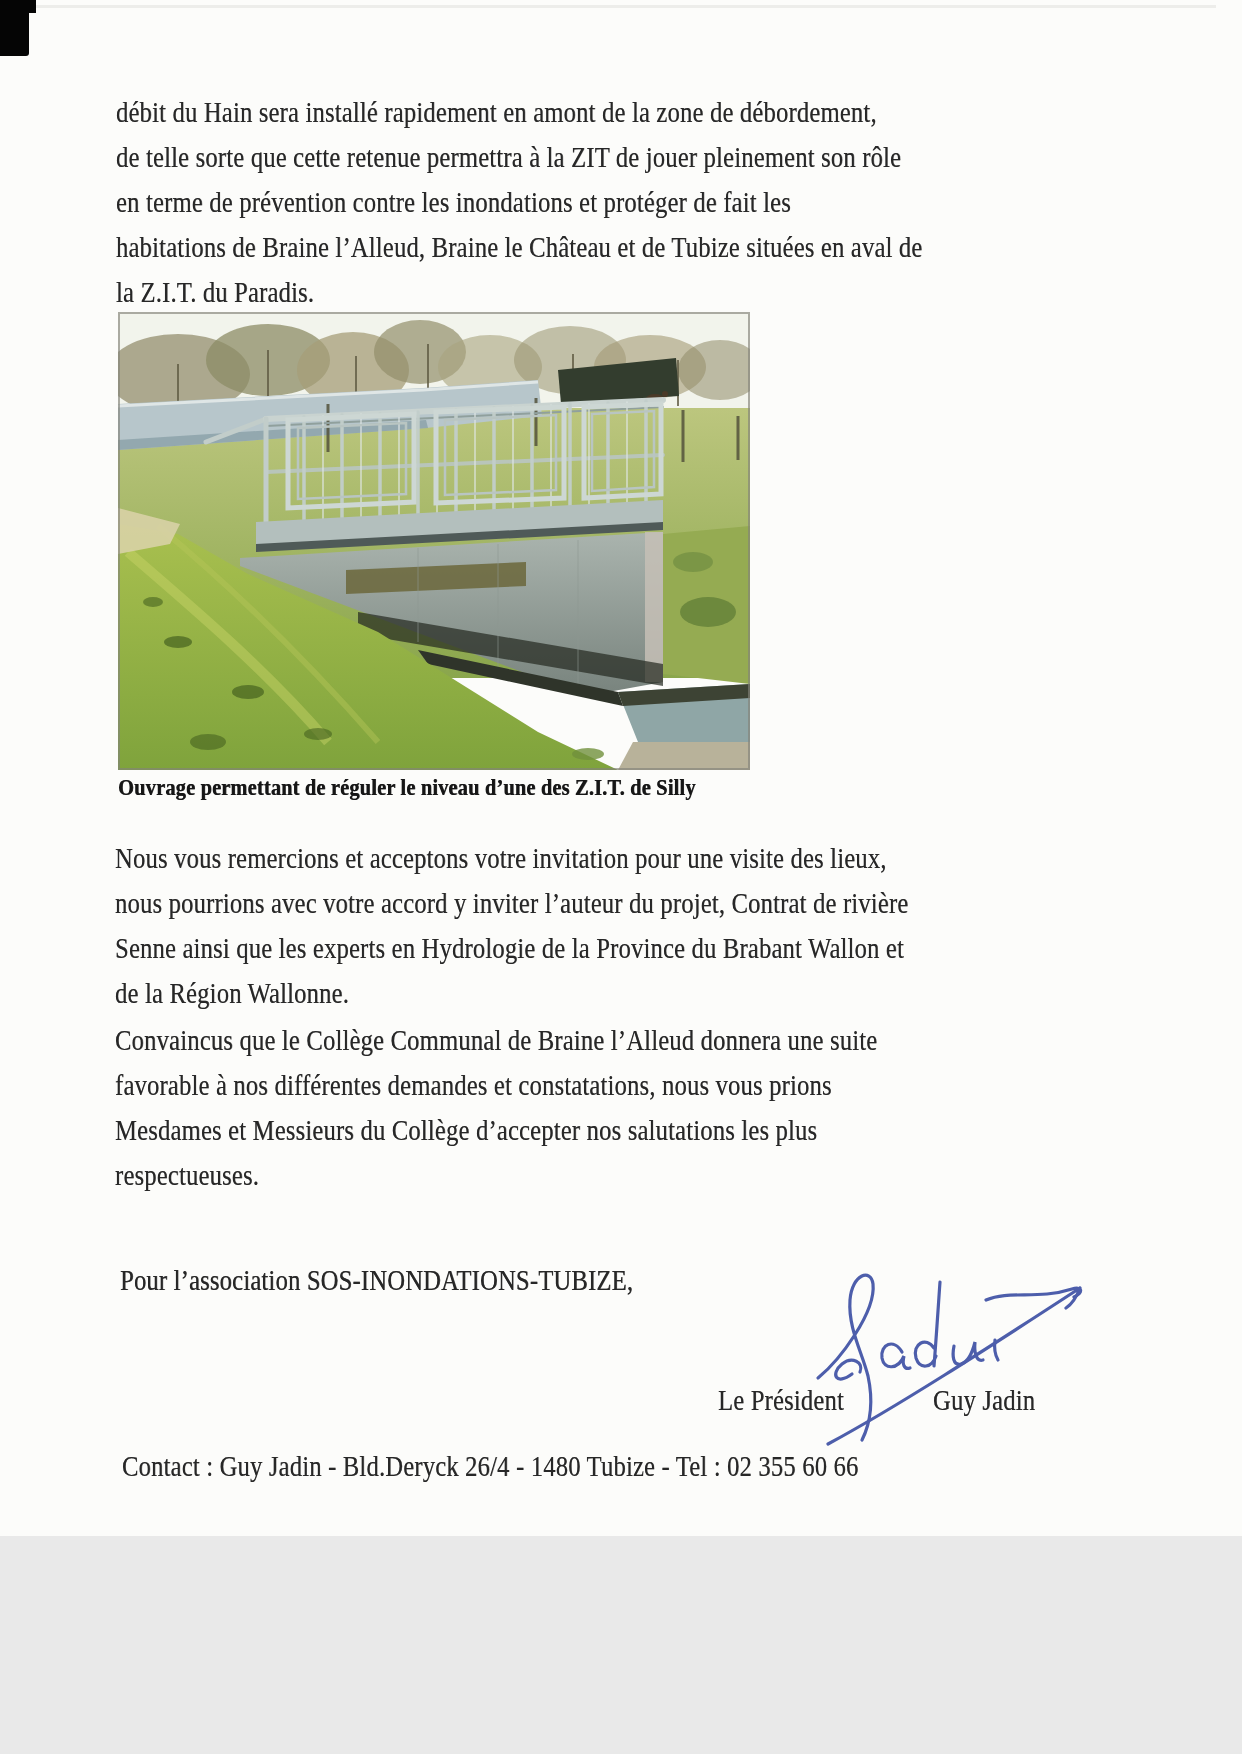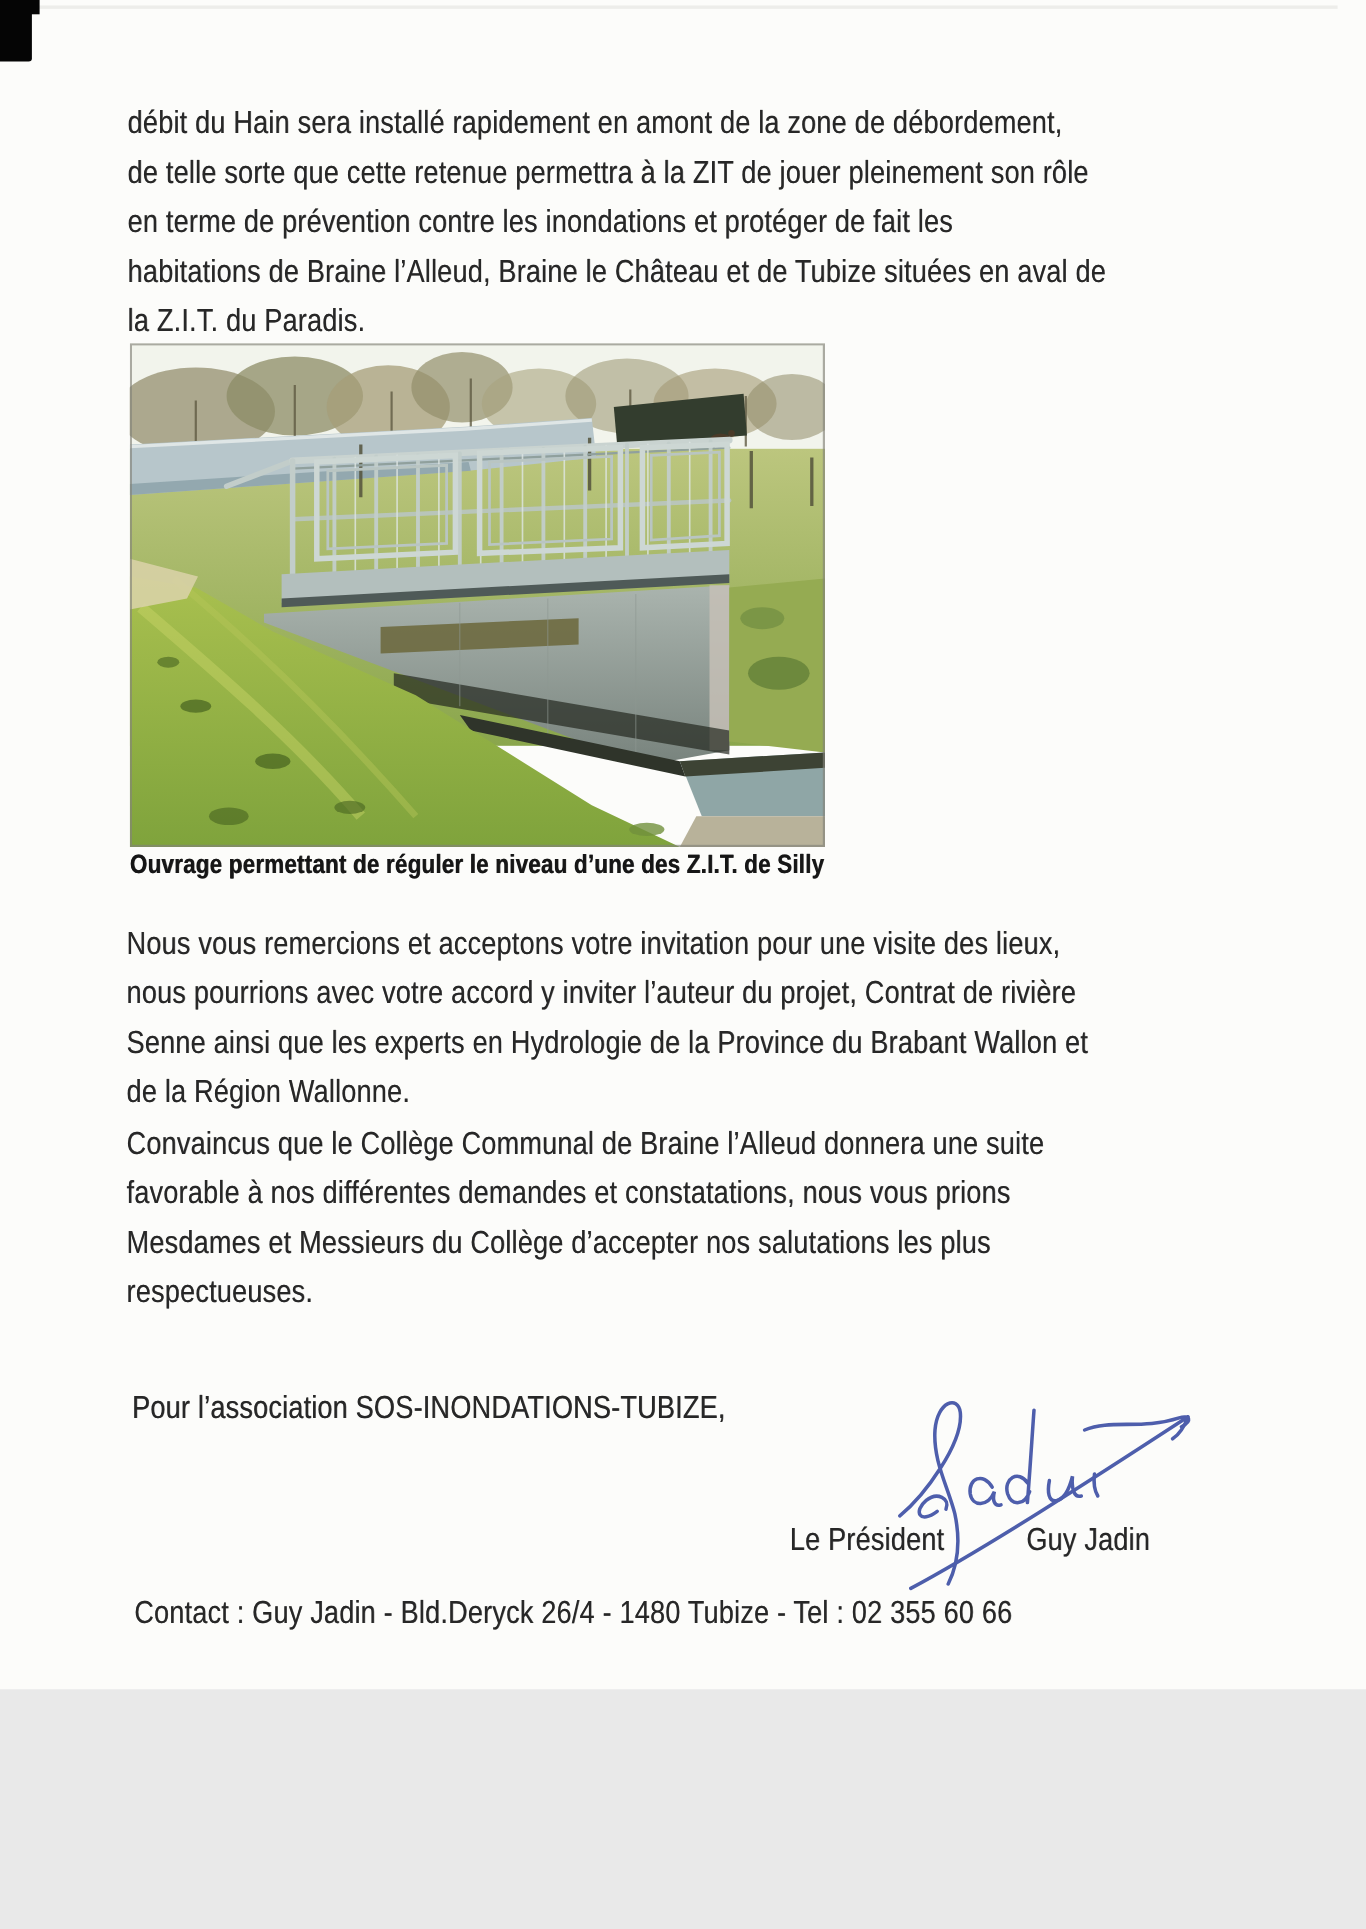--- a/index.html
+++ b/index.html
@@ -1,19 +1,19 @@
 <!DOCTYPE html>
 <html><head>
 <meta charset="utf-8">
 <style>
   html,body{margin:0;padding:0;background:#e9e9e9;}
   .page{
     position:relative; width:1242px; height:1536px; margin:0 auto;
     background:#fcfcfa; overflow:hidden;
-    font-family:Liberation Sans, sans-serif; color:#272727;
+    font-family:Liberation Serif, serif; color:#272727;
   }
   .txt{
     position:absolute; white-space:pre-line;
     font-size:29px; line-height:45px; letter-spacing:.2px;
     transform:scaleX(.85); transform-origin:0 0;
     text-shadow:.4px 0 0 rgba(40,40,40,.55);
     filter:blur(.2px);
   }
   .caption{
     font-weight:bold; font-size:24px; line-height:30px;

